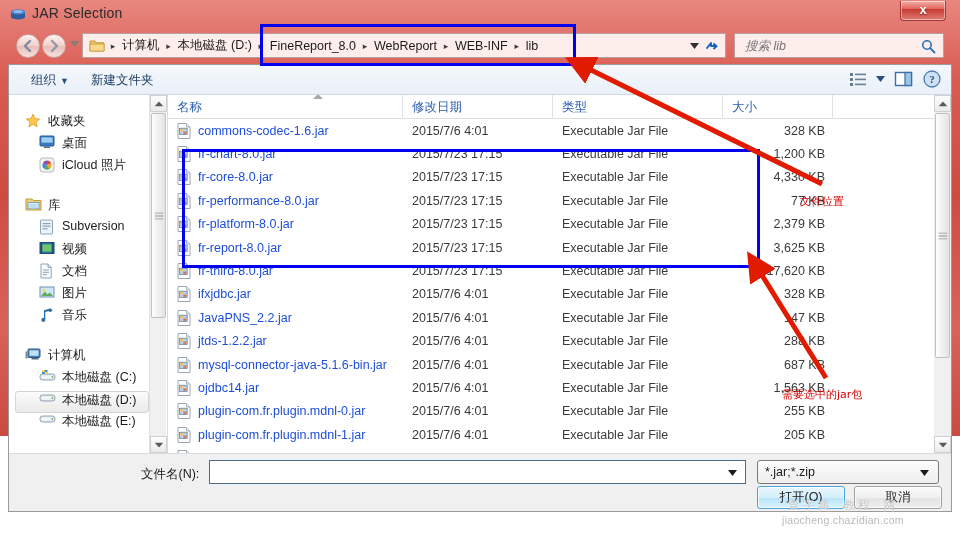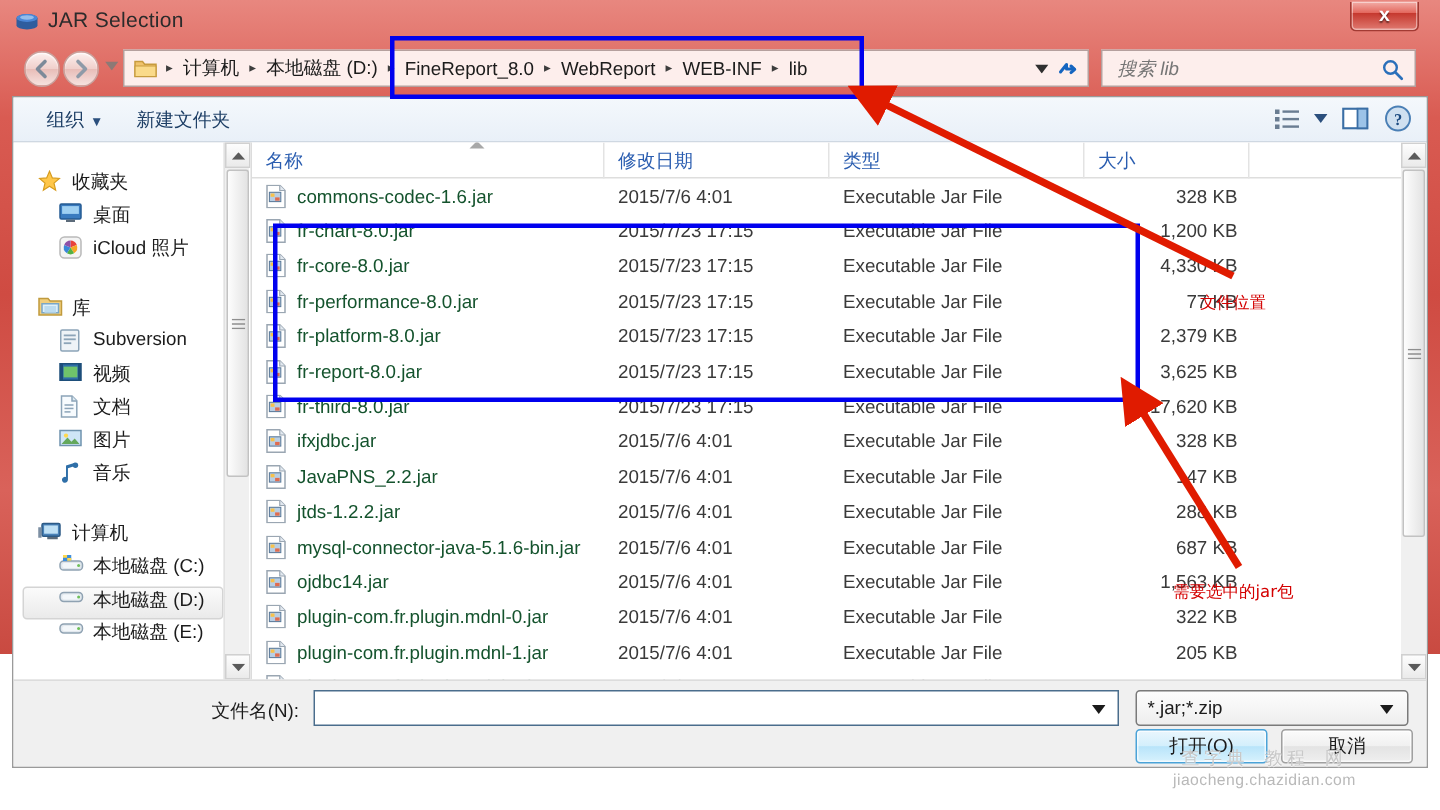--- a/index.html
+++ b/index.html
@@ -201,21 +201,21 @@
     border-left: 5px solid transparent; border-right: 5px solid transparent;
     border-bottom: 5px solid #a8a8a8;
   }
 
   #rows { position: absolute; left: 0; top: 24px; right: 0; bottom: 0; }
   .row {
     height: 23.4px; display: flex; align-items: center;
     font-size: 12.5px; color: #333; cursor: pointer;
   }
   .cell { padding-left: 9px; white-space: nowrap; overflow: hidden; }
-  .cell.name { width: 235px; display: flex; align-items: center; color: #14532d; }
+  .cell.name { width: 235px; display: flex; align-items: center; color: #1d4ed8; }
   .cell.date { width: 150px; color: #3a3a3a; }
   .cell.type { width: 170px; color: #3a3a3a; }
   .cell.size { width: 110px; color: #3a3a3a; text-align: right; padding-right: 8px; padding-left: 0; }
 
   .jar-icon { width: 14px; height: 16px; margin-right: 7px; flex: 0 0 14px; }
 
   
   #fscroll {
     position: absolute; right: 0; top: 0; width: 17px; bottom: 0;
     background: #f0f0f0;
@@ -781,21 +781,21 @@
                 <path d="M1 0.5 h8.5 L13 4 V15.5 H1 Z" fill="#ffffff" stroke="#9aa6b2" stroke-width="1"></path>
                 <path d="M9.5 0.5 V4 H13" fill="#e2e9f0" stroke="#9aa6b2" stroke-width="0.8"></path>
                 <rect x="2.6" y="5.2" width="7.6" height="6.2" fill="#b9cfe4" stroke="#5b7a99" stroke-width="0.7"></rect>
                 <rect x="3.4" y="6" width="2.6" height="2.2" fill="#f7c14b"></rect>
                 <rect x="6.4" y="8.6" width="3" height="2.2" fill="#e06c4f"></rect>
               </svg>
               <span>plugin-com.fr.plugin.mdnl-0.jar</span>
             </div>
             <div class="cell date">2015/7/6 4:01</div>
             <div class="cell type">Executable Jar File</div>
-            <div class="cell size">322 KB</div>
+            <div class="cell size">255 KB</div>
           </div>
           <div class="row">
             <div class="cell name">
               <svg class="jar-icon" viewBox="0 0 14 16">
                 <path d="M1 0.5 h8.5 L13 4 V15.5 H1 Z" fill="#ffffff" stroke="#9aa6b2" stroke-width="1"></path>
                 <path d="M9.5 0.5 V4 H13" fill="#e2e9f0" stroke="#9aa6b2" stroke-width="0.8"></path>
                 <rect x="2.6" y="5.2" width="7.6" height="6.2" fill="#b9cfe4" stroke="#5b7a99" stroke-width="0.7"></rect>
                 <rect x="3.4" y="6" width="2.6" height="2.2" fill="#f7c14b"></rect>
                 <rect x="6.4" y="8.6" width="3" height="2.2" fill="#e06c4f"></rect>
               </svg>

